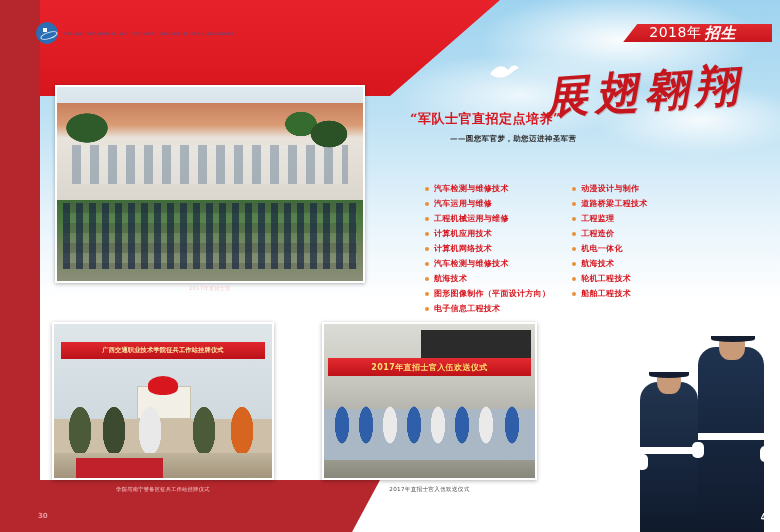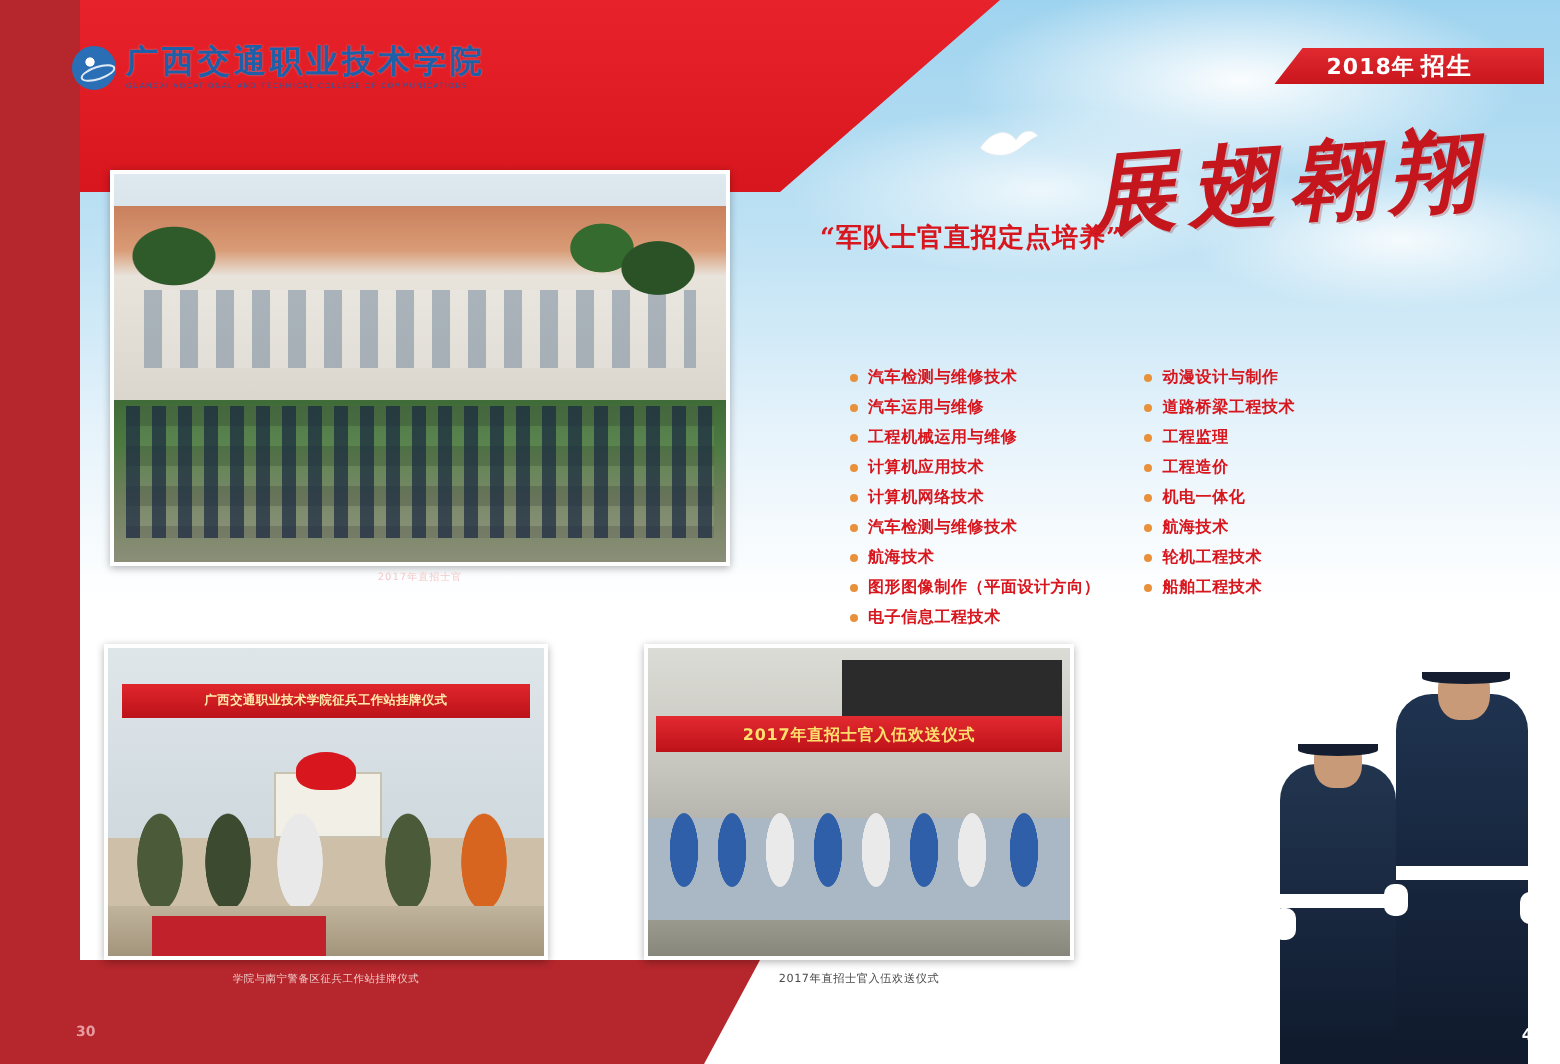--- a/index.html
+++ b/index.html
@@ -74,24 +74,24 @@
 
   
   .badge {
     position: absolute; right: 8px; top: 24px;
     height: 18px; padding: 0 18px 0 26px;
     background: linear-gradient(180deg, #e02a30 0%, #c9151c 100%);
     clip-path: polygon(14px 0, 100% 0, 100% 100%, 0 100%);
     display: flex; align-items: center; gap: 3px;
     color: #fff; white-space: nowrap;
   }
-  .badge-year { font-size: 11px; font-weight: bold; letter-spacing: .5px; }
+  .badge-year { font-size: 14px; font-weight: normal; letter-spacing: .5px; }
   .badge-main {
     font-family: "DejaVu Serif", "Liberation Serif", serif;
-    font-size: 12px; font-weight: bold; letter-spacing: 1px;
+    font-size: 15px; font-weight: bold; font-style: italic; letter-spacing: 1px;
   }
   .badge-sub { font-size: 7px; font-weight: bold; letter-spacing: .3px; margin-top: 32px; }
 
   
   .calligraphy {
     position: absolute; right: 36px; top: 62px;
     font-family: "DejaVu Serif", "Liberation Serif", serif;
     font-size: 44px; font-weight: bold; font-style: italic;
     letter-spacing: 6px;
     color: #c4161c; white-space: nowrap;
@@ -335,21 +335,20 @@
     </svg>
   </div>
 
   <div class="red-header"></div>
   <div class="red-left-band"></div>
   <div class="red-bottom-band"></div>
 
   <div class="logo">
     <div class="logo-mark"></div>
     <div class="logo-text">
-      <div class="logo-cn">广西交通职业技术学院</div>
       <div class="logo-en">GUANGXI VOCATIONAL AND TECHNICAL COLLEGE OF COMMUNICATIONS</div>
     </div>
   </div>
 
   <div class="badge">
     <span class="badge-year">2018年</span>
     <span class="badge-main">招生</span>
     <span class="badge-sub">简章</span>
   </div>
 
@@ -360,20 +359,21 @@
     <div class="pt-building"></div>
     <div class="pt-windows"></div>
     <div class="pt-palms"></div>
     <div class="pt-ground"></div>
     <div class="pt-rows"></div>
   </div>
   <div class="caption-under" style="left:55px; top:285px;">2017年直招士官</div>
 
   <div class="article">
     <div class="art-title">“军队士官直招定点培养”</div>
+    <div class="art-sub">——圆您军官梦，助您迈进神圣军营</div>
   </div>
 
   <div class="majors">
     <div class="major-col">
       <div class="major-item">
           <span class="bullet"></span>
           <span>汽车检测与维修技术</span>
         </div>
       <div class="major-item">
           <span class="bullet"></span>

